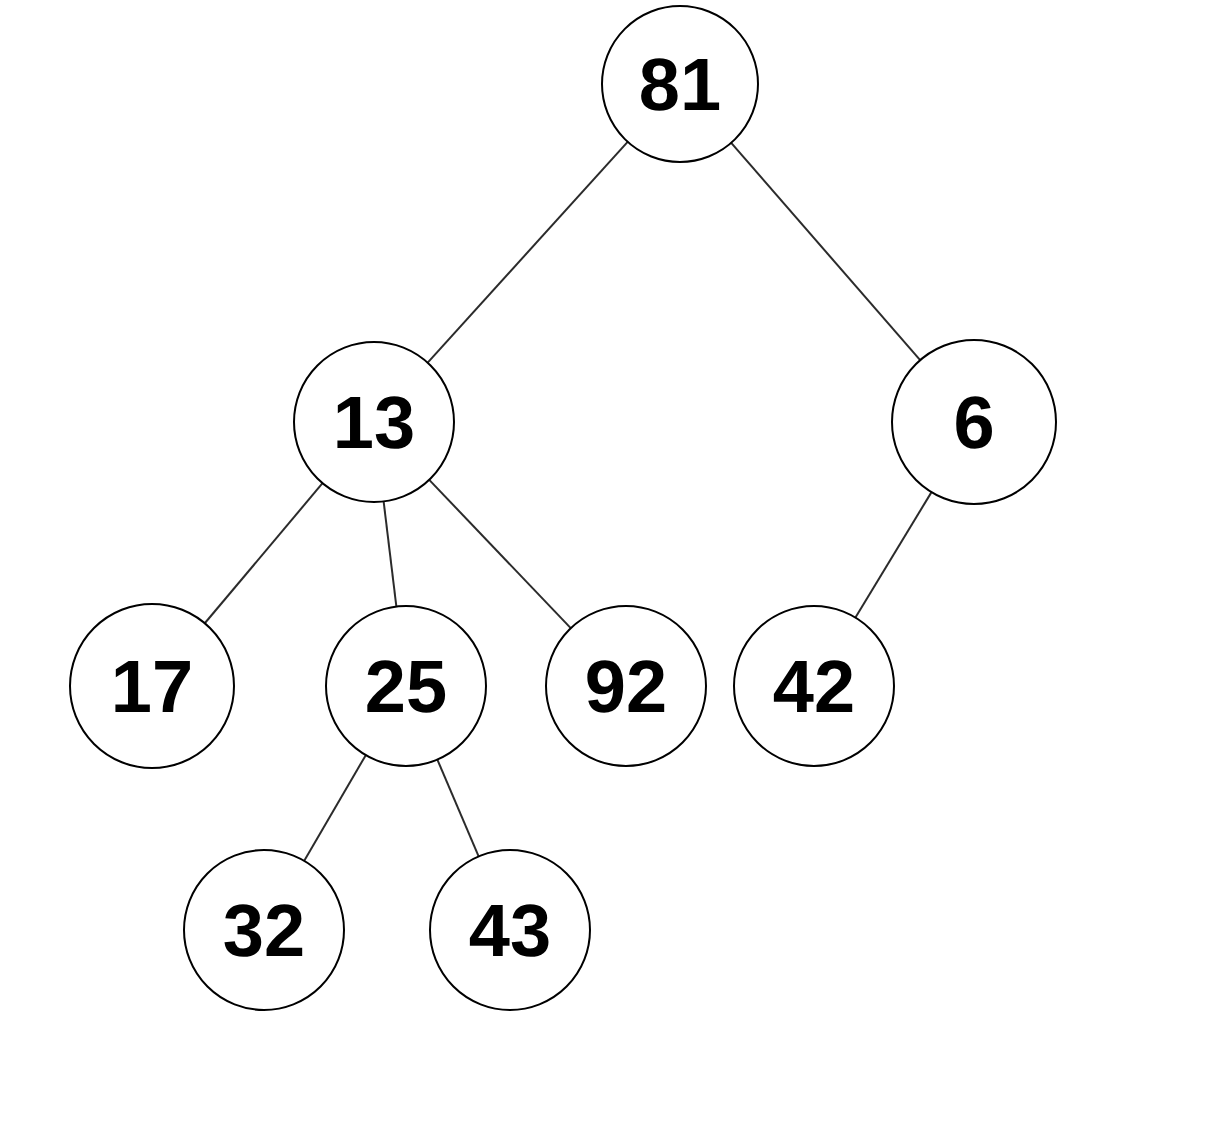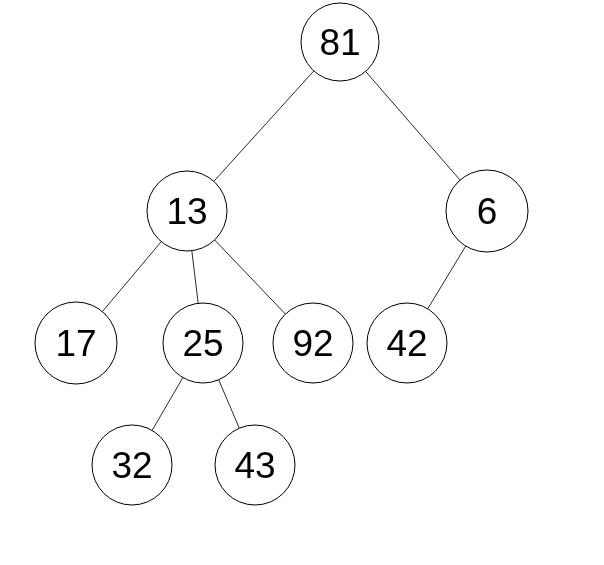--- a/index.html
+++ b/index.html
@@ -7,20 +7,21 @@
     padding: 0;
     background: #ffffff;
   }
   .canvas {
     position: relative;
     width: 564px;
     height: 565px;
     background: #4d7c0f;
     overflow: hidden;
     font-family: "Liberation Sans", sans-serif;
+    font-weight: bold;
   }
   svg text {
     font-family: "Liberation Sans", sans-serif;
     font-size: 37px;
     text-anchor: middle;
   }
   svg line {
     stroke-width: 1;
   }
   svg circle {

